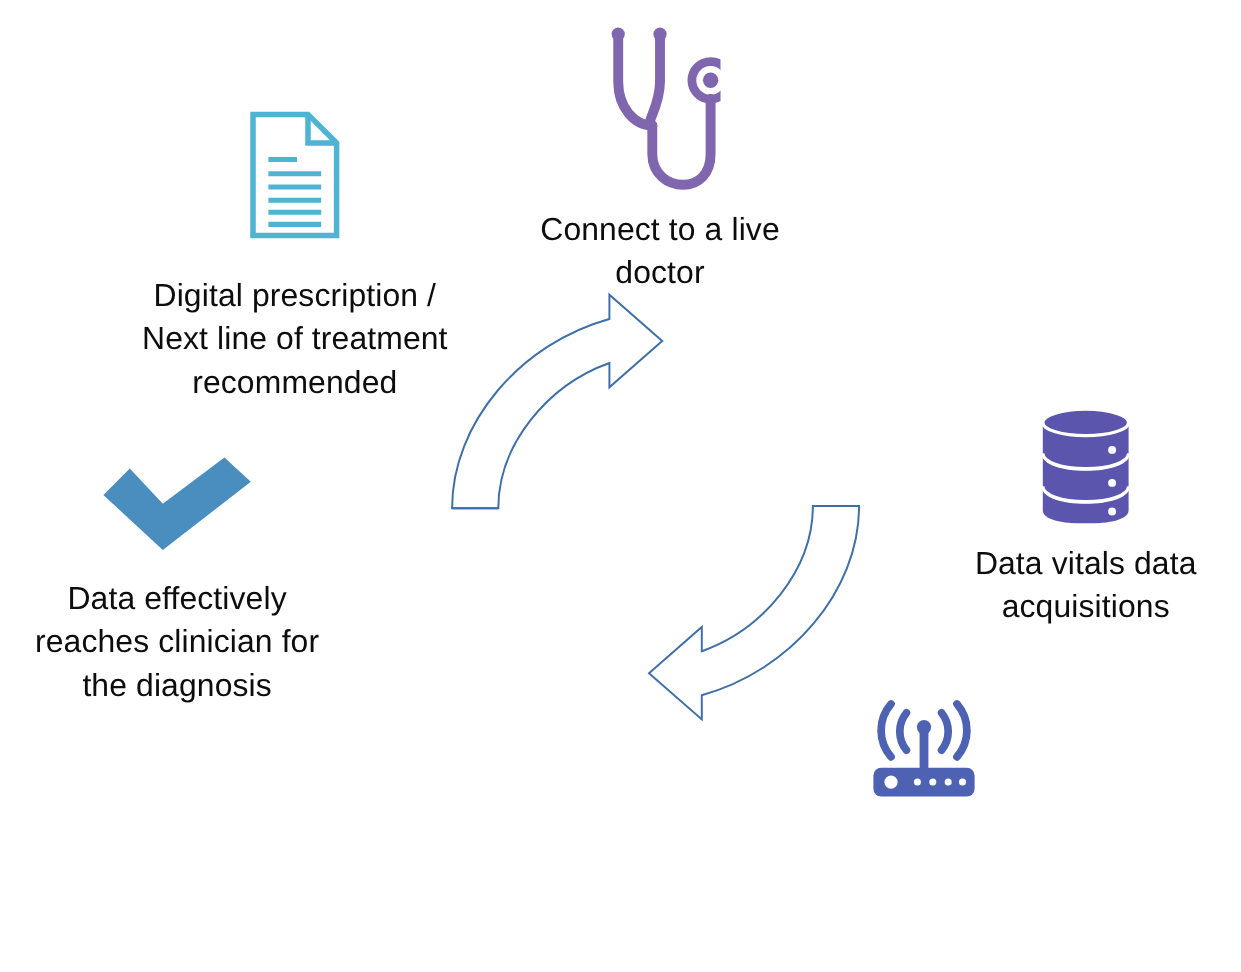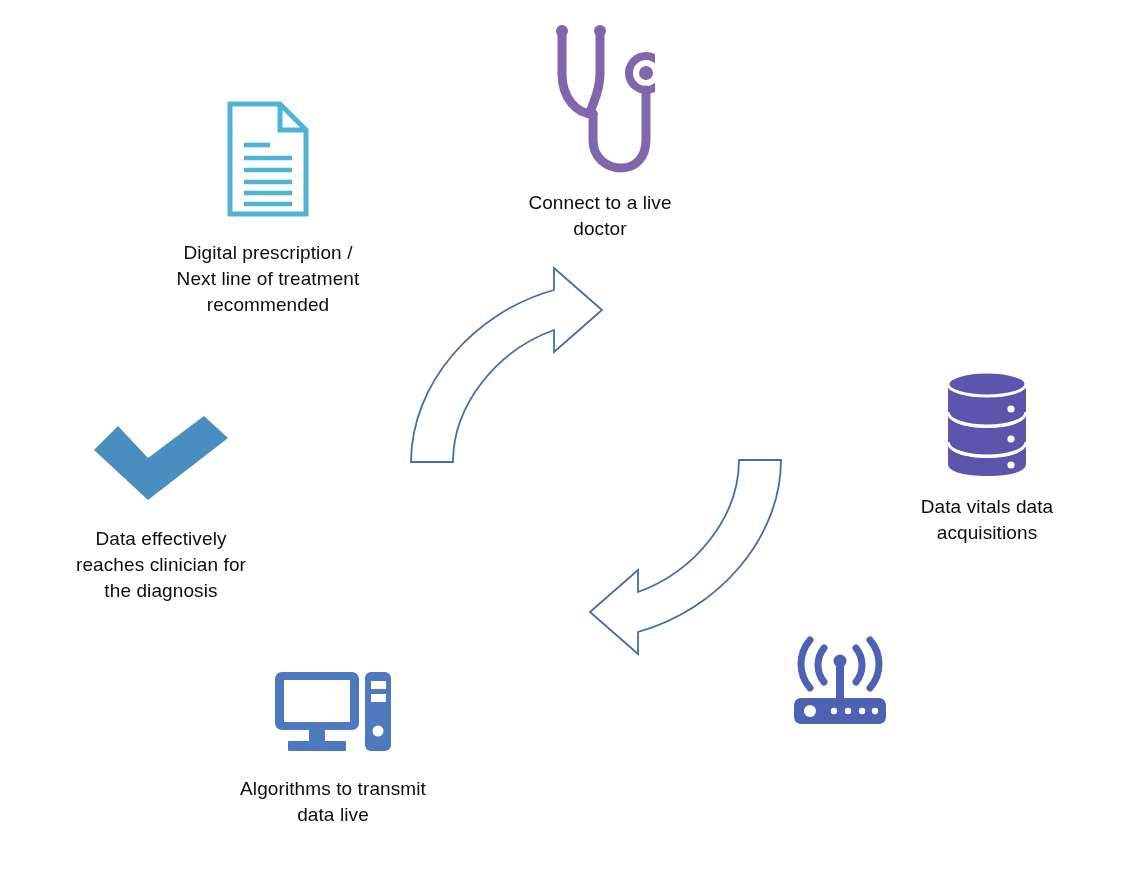--- a/index.html
+++ b/index.html
@@ -29,21 +29,21 @@
     position: absolute;
     display: flex;
     flex-direction: column;
     align-items: center;
   }
   .node .icon {
     display: block;
     line-height: 0;
   }
   .caption {
-    font-size: 19px;
+    font-size: 29px;
     line-height: 1.36;
     color: #0d0d0d;
     text-align: center;
     white-space: pre-line;
     font-weight: 400;
     letter-spacing: 0.1px;
   }
 
   
   #node-doctor       { left: 455px; top: 18px;  width: 290px; }
@@ -58,21 +58,21 @@
   #node-bandwidth    { left: 700px; top: 630px; width: 280px; }
   #node-bandwidth .caption { margin-top: 28px; }
 
   #node-algorithms   { left: 188px; top: 668px; width: 290px; }
   #node-algorithms .caption { margin-top: 22px; }
 
   #node-clinician    { left: 30px;  top: 412px; width: 262px; }
   #node-clinician .caption  { margin-top: 24px; }
 
   #node-prescription { left: 118px; top: 100px; width: 300px; }
-  #node-prescription .caption { margin-top: 22px; }
+  #node-prescription .caption { margin-top: 32px; }
 
   
   #cycle-arrows {
     position: absolute;
     left: 396px;
     top: 266px;
     width: 400px;
     height: 390px;
   }
 </style>
@@ -176,39 +176,20 @@
 
         <circle cx="26" cy="81" r="6" fill="#ffffff"></circle>
         <circle cx="50" cy="81" r="3.2" fill="#ffffff"></circle>
         <circle cx="64" cy="81" r="3.2" fill="#ffffff"></circle>
         <circle cx="78" cy="81" r="3.2" fill="#ffffff"></circle>
         <circle cx="91" cy="81" r="3.2" fill="#ffffff"></circle>
       </svg>
     </span>
   </div>
 
-  <div class="node" id="node-algorithms">
-    <span class="icon">
-      <svg width="122" height="86" viewBox="0 0 122 86">
-
-        <rect x="3" y="4" width="84" height="58" rx="7" fill="#4F79BE"></rect>
-        <rect x="12" y="12" width="66" height="42" fill="#ffffff"></rect>
-
-        <rect x="37" y="62" width="16" height="12" fill="#4F79BE"></rect>
-        <rect x="16" y="73" width="58" height="10" rx="1" fill="#4F79BE"></rect>
-
-        <rect x="93" y="4" width="26" height="79" rx="6" fill="#4F79BE"></rect>
-        <rect x="99" y="13" width="15" height="8" fill="#ffffff"></rect>
-        <rect x="99" y="26" width="15" height="8" fill="#ffffff"></rect>
-        <circle cx="106" cy="63" r="5.5" fill="#ffffff"></circle>
-      </svg>
-    </span>
-    <div class="caption">Algorithms to transmit
-data live</div>
-  </div>
 
   <div class="node" id="node-clinician">
     <span class="icon">
       <svg width="146" height="90" viewBox="0 0 146 90">
         <path d="M 6 38 L 30 14 L 60 46 L 116 4 L 140 26 L 60 88 Z" fill="#4A8DBF"></path>
       </svg>
     </span>
     <div class="caption">Data effectively
 reaches clinician for
 the diagnosis</div>

